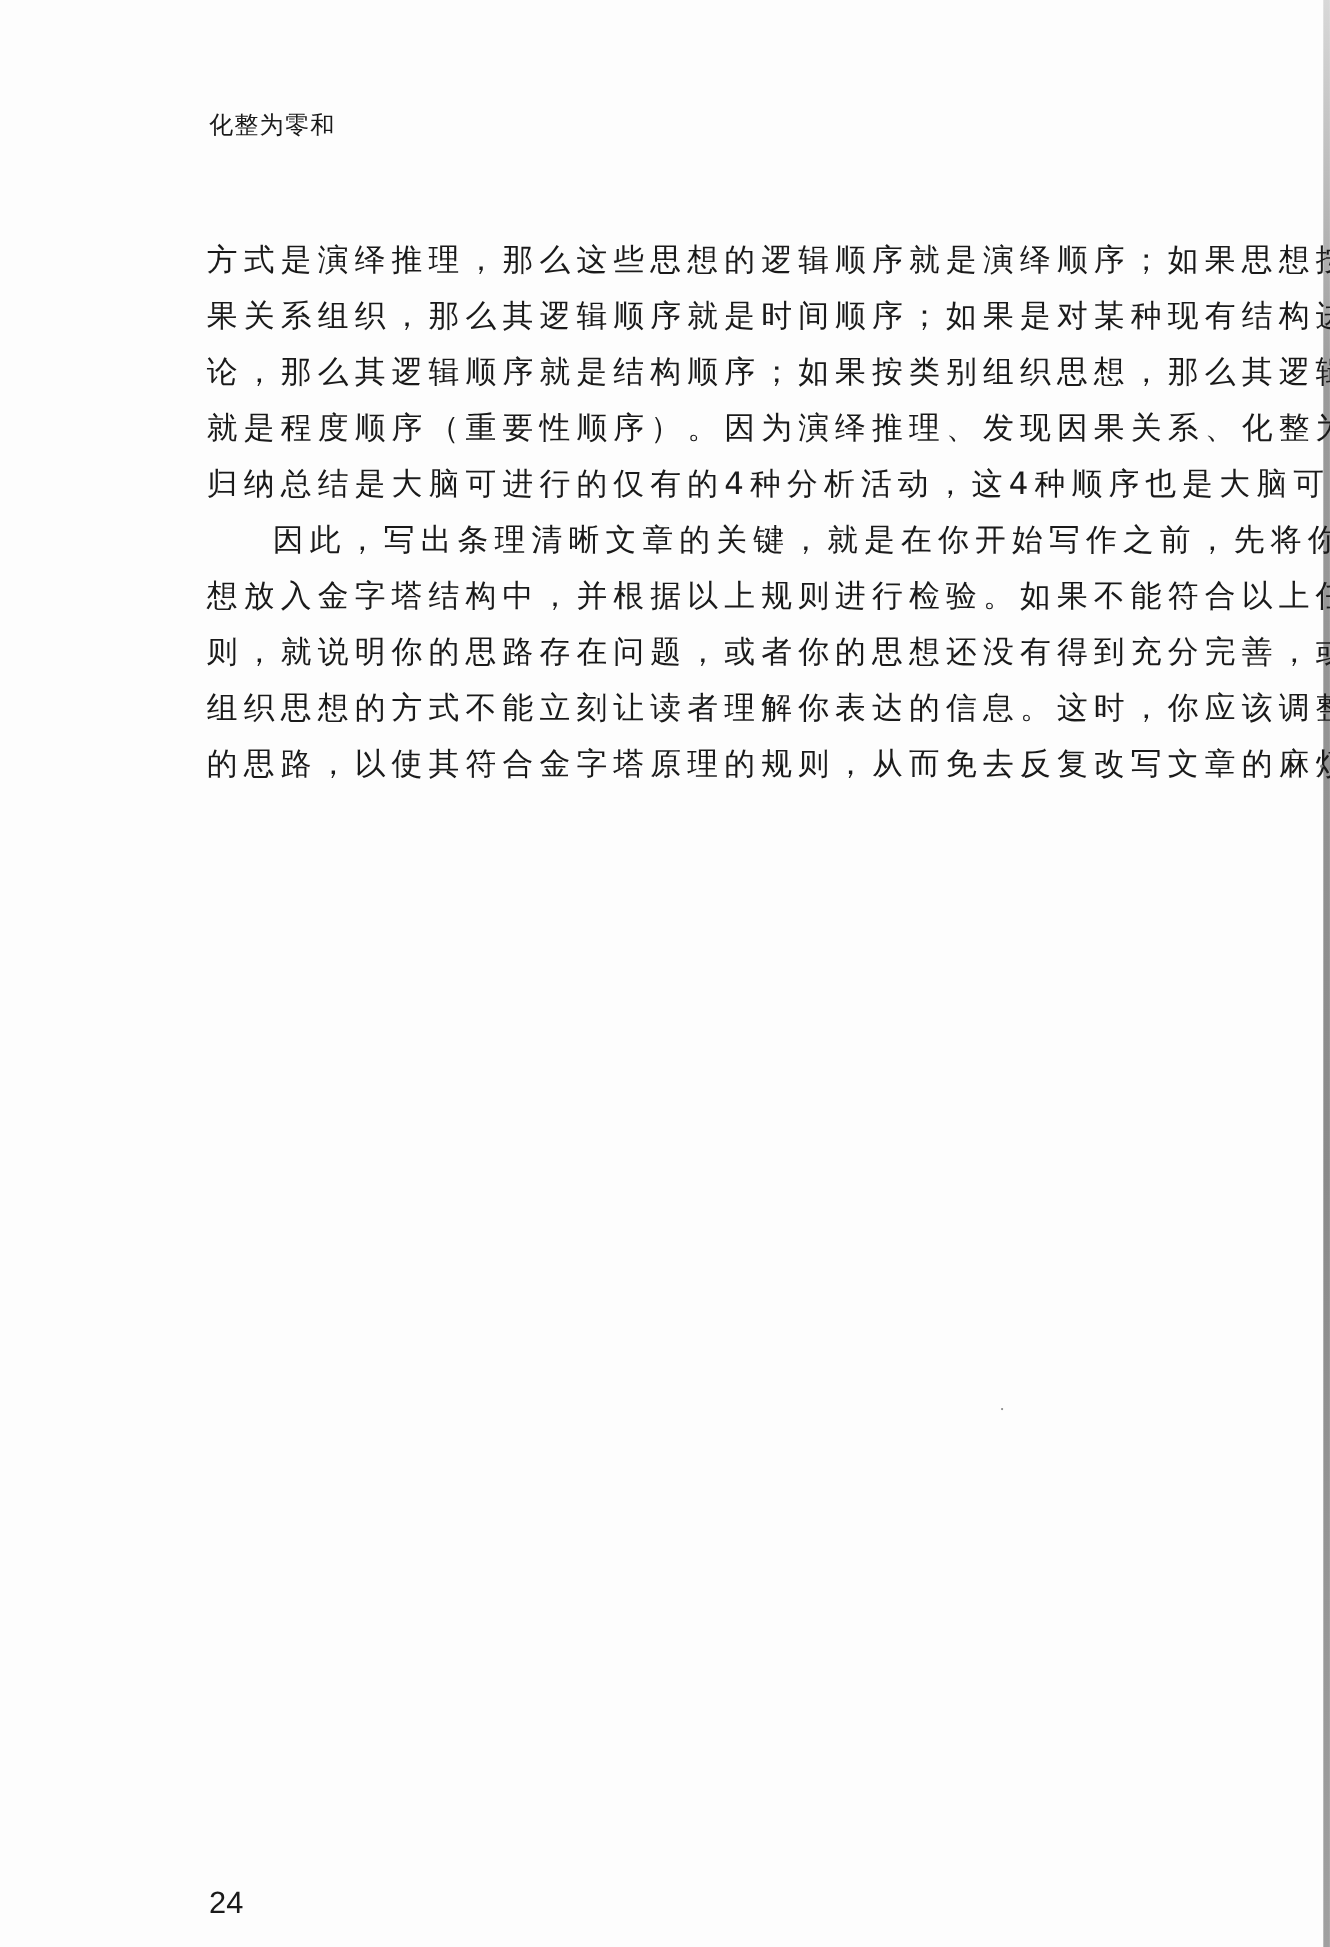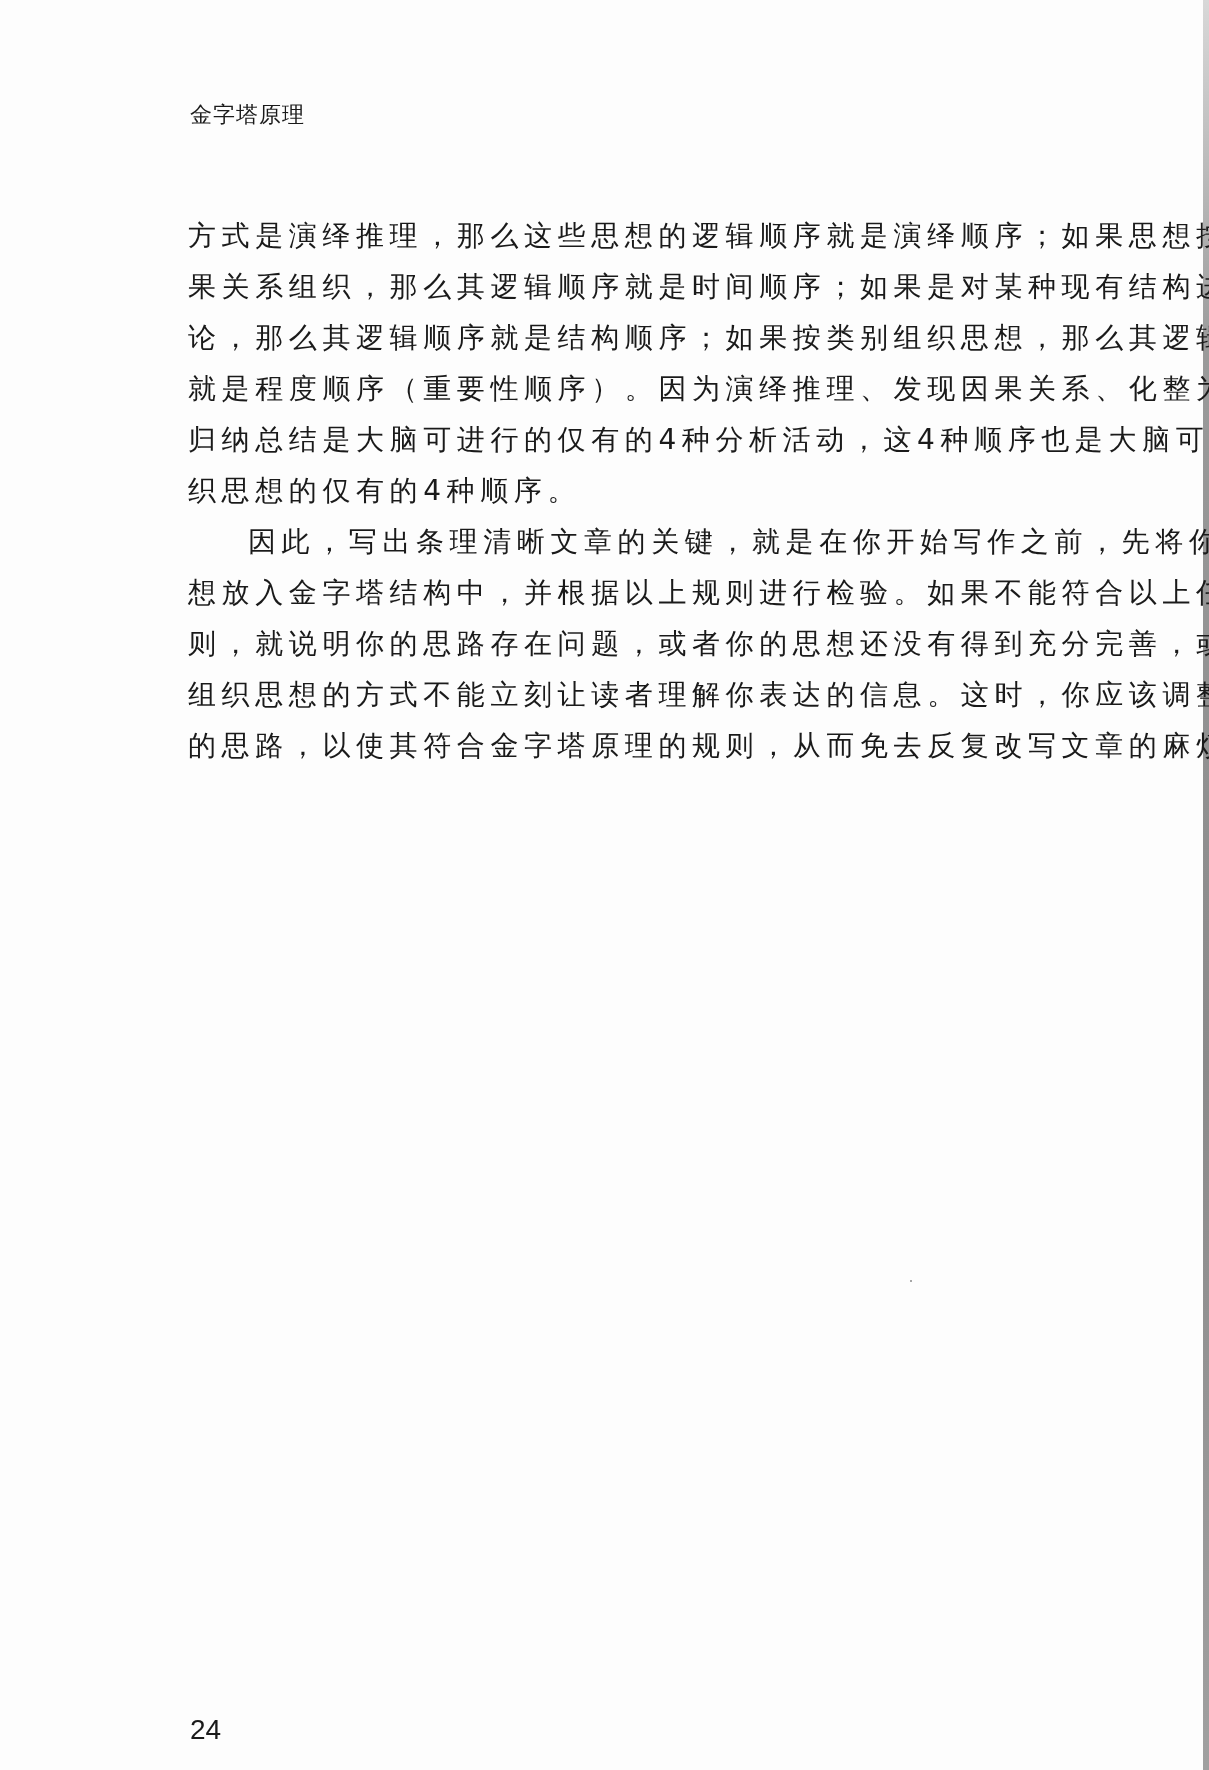--- a/index.html
+++ b/index.html
@@ -33,30 +33,29 @@
       font-family: "Liberation Sans", sans-serif;
       font-size: 28px; line-height: 28px;
     }
     .speck { position: absolute; background: #888; border-radius: 50%; }
   </style>
 </head>
 <body>
 
 <div class="page-edge"></div>
 
-<div class="running-head">金字塔原理</div>
+<div class="running-head">化整为零和</div>
 
 <div class="body-text">
   <div>
     <span class="line">方式是演绎推理，那么这些思想的逻辑顺序就是演绎顺序；如果思想按因</span>
     <span class="line">果关系组织，那么其逻辑顺序就是时间顺序；如果是对某种现有结构进行评</span>
     <span class="line">论，那么其逻辑顺序就是结构顺序；如果按类别组织思想，那么其逻辑顺序</span>
     <span class="line">就是程度顺序（重要性顺序）。因为演绎推理、发现因果关系、化整为零和</span>
     <span class="line">归纳总结是大脑可进行的仅有的4种分析活动，这4种顺序也是大脑可用于组</span>
-    <span class="line last">织思想的仅有的4种顺序。</span>
   </div>
   <div>
     <span class="line indent">因此，写出条理清晰文章的关键，就是在你开始写作之前，先将你的思</span>
     <span class="line">想放入金字塔结构中，并根据以上规则进行检验。如果不能符合以上任何规</span>
     <span class="line">则，就说明你的思路存在问题，或者你的思想还没有得到充分完善，或者你</span>
     <span class="line">组织思想的方式不能立刻让读者理解你表达的信息。这时，你应该调整自己</span>
     <span class="line last">的思路，以使其符合金字塔原理的规则，从而免去反复改写文章的麻烦。</span>
   </div>
 </div>
 

